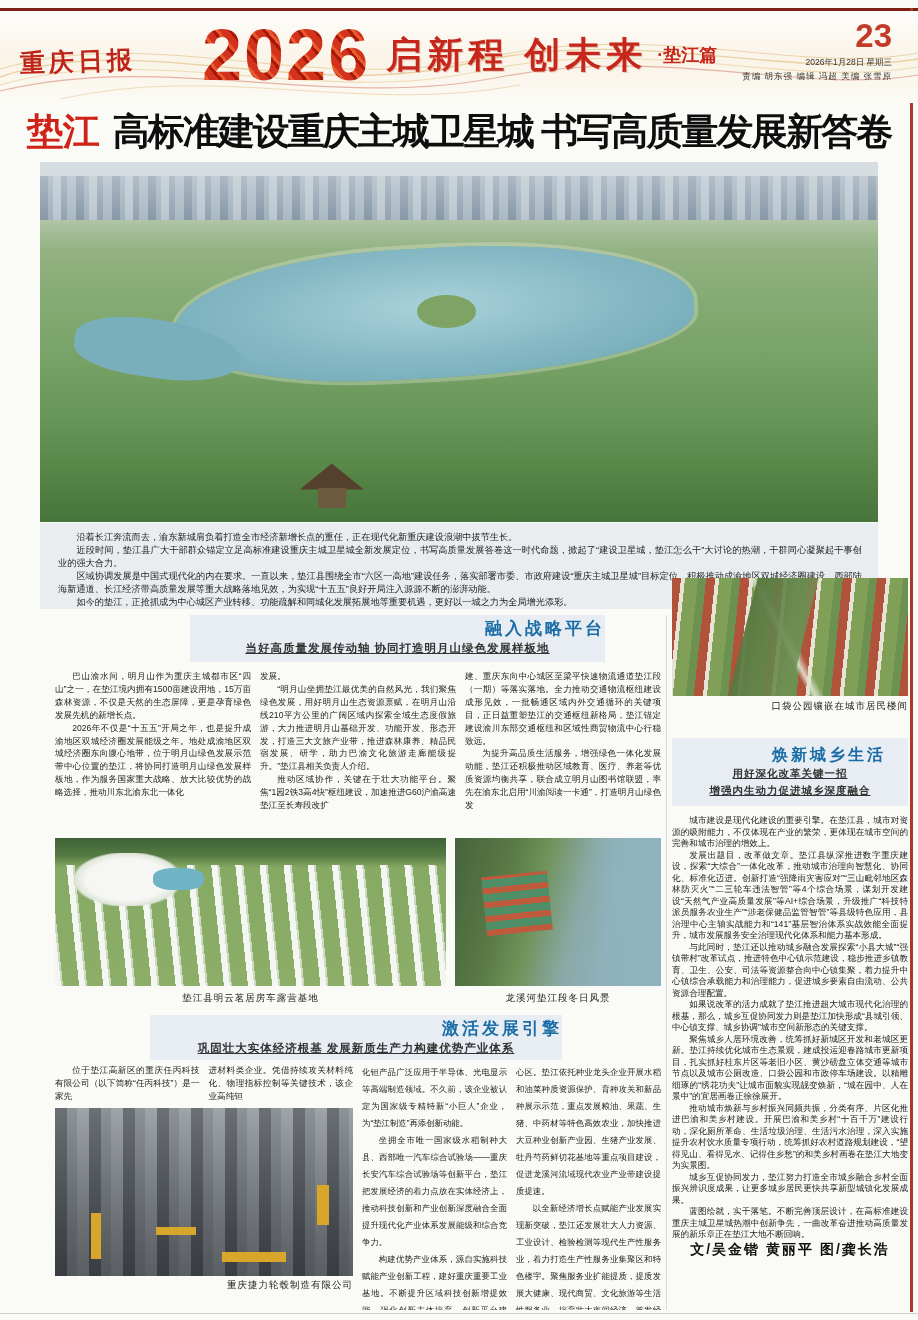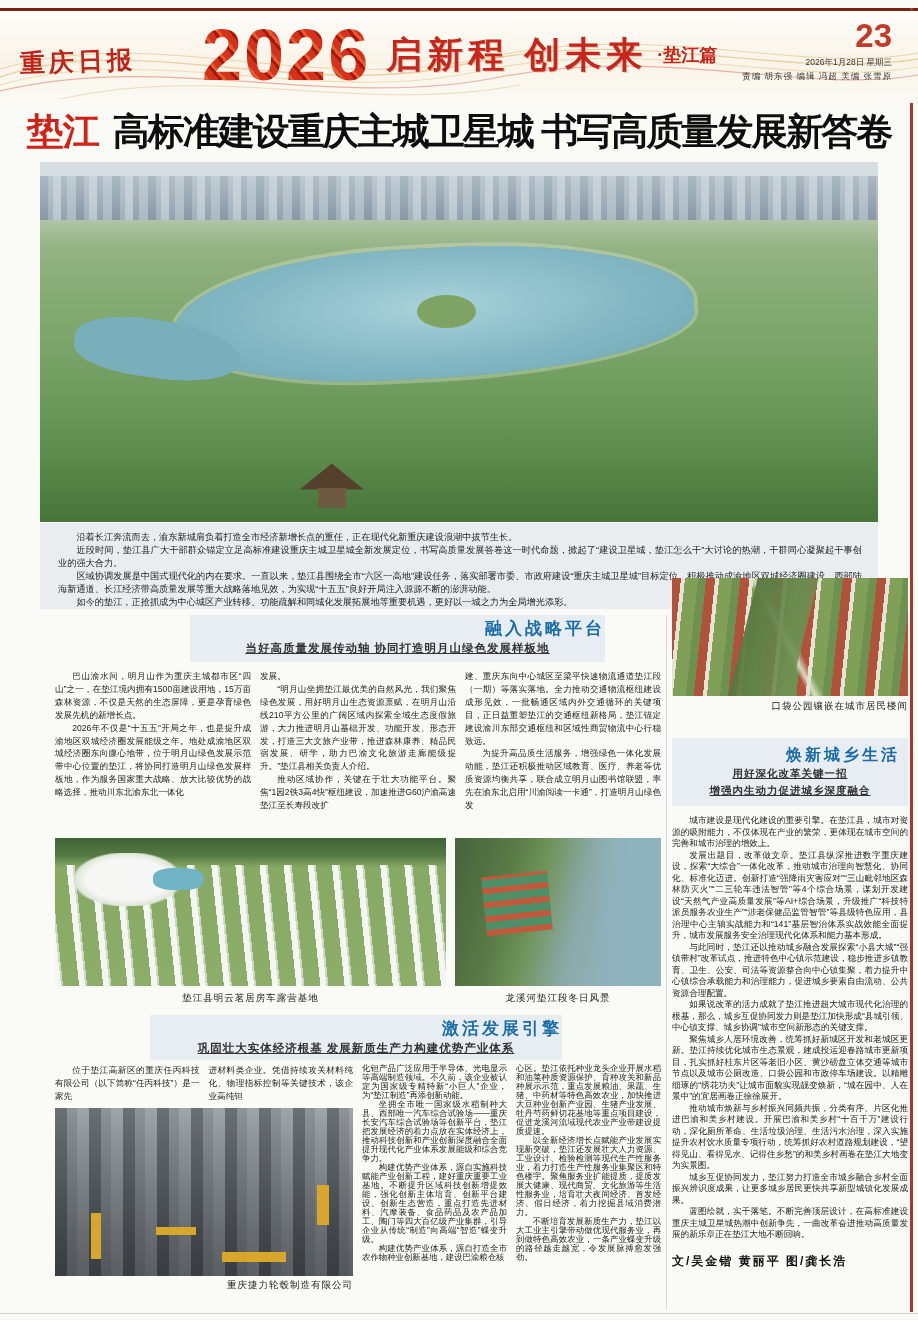--- a/index.html
+++ b/index.html
@@ -112,31 +112,31 @@
   .cols1 .col p,.bottom .col p,.lead p{margin:0;font-size:8.6px;line-height:12.9px;
     text-align:justify;text-indent:2em;color:#1c1c1c;}
   .no-first-indent p:first-child{text-indent:0;}
 
   
   .bottom{position:absolute;left:55px;top:1064px;width:606px;height:246px;display:flex;gap:9px;overflow:hidden;}
   .bottom-left{width:298px;flex:none;}
   .lead-cols{display:flex;gap:9px;}
   .lead-cols .lead{flex:1;}
   .bottom .col{flex:1;}
-  .bottom .col p{font-size:8.4px;line-height:9px;}
+  .bottom .col p{font-size:8.4px;line-height:17px;}
 
   
   .vdivider{position:absolute;left:666px;top:615px;height:695px;width:1px;background:#d6dadc;}
   .right-col{position:absolute;left:672px;top:720px;width:236px;}
-  .sec-box-3{position:static;background:#e7edf2;text-align:center;padding:7px 8px 8px;margin-top:18px;}
+  .sec-box-3{position:static;background:#e7edf2;text-align:center;padding:7px 22px 8px;margin-top:18px;}
   .sec-box-3 .sec-title{font-size:16px;}
   .sec-box-3 .sec-sub{font-size:10.5px;margin-top:3px;}
   .city-text{margin-top:9px;}
   .city-text p{margin:0;font-size:8.6px;line-height:11.5px;text-align:justify;text-indent:2em;color:#1c1c1c;}
-  .byline{margin-top:12px;text-align:left;font-size:12px;font-weight:bold;letter-spacing:2px;color:#111;}
+  .byline{text-align:center;font-size:14px;font-weight:bold;letter-spacing:2px;color:#111;}
 </style>
 </head>
 <body>
 
 <div class="page">
   <div class="rule-top"></div>
   <div class="rule-right"></div>
   <div class="rule-bottom"></div>
 
   <div class="header">

